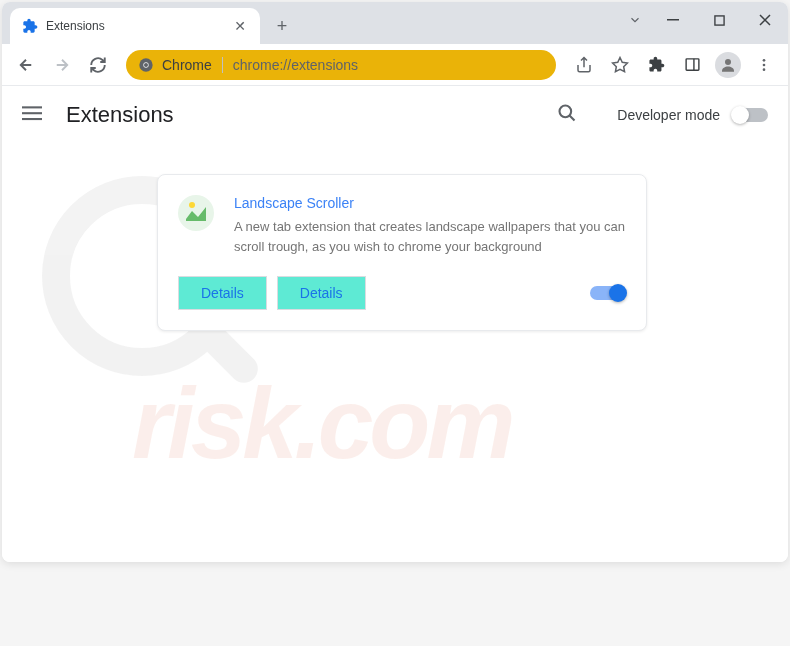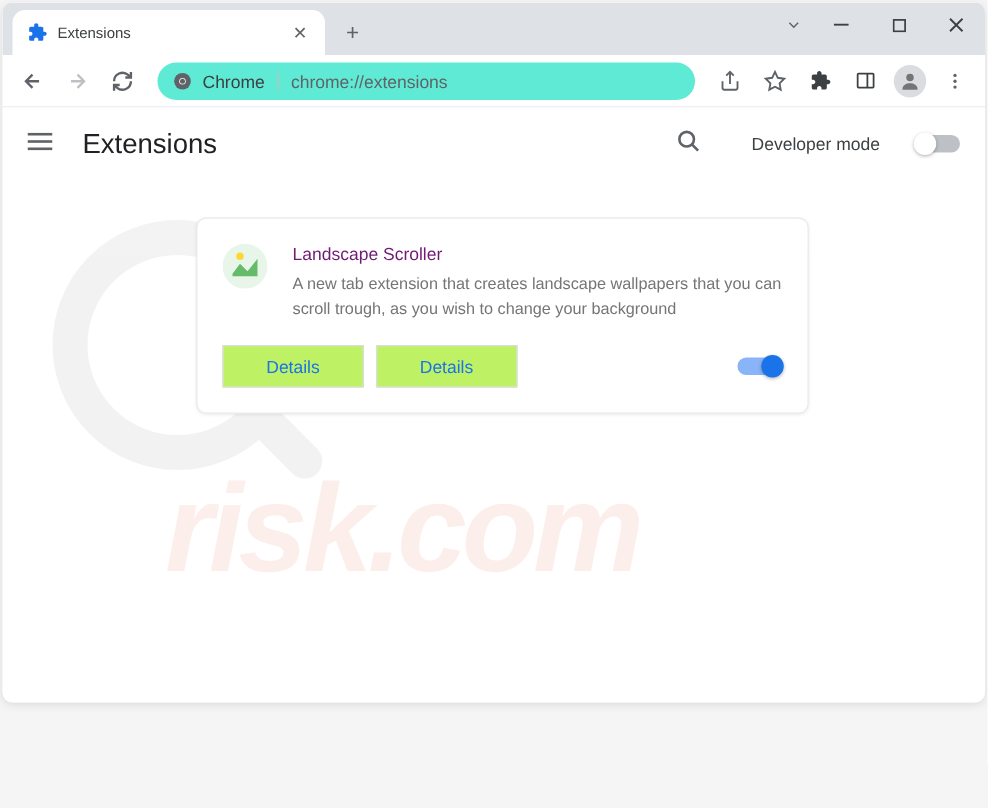--- a/index.html
+++ b/index.html
@@ -16,48 +16,48 @@
     .new-tab { width: 28px; height: 28px; display: flex; align-items: center; justify-content: center; margin-left: 8px; margin-bottom: 4px; color: #5f6368; cursor: pointer; font-size: 18px; }
     .titlebar-spacer { flex: 1; }
     .window-controls { display: flex; align-items: center; height: 100%; padding-right: 0; padding-bottom: 6px; }
     .win-ctrl { width: 46px; height: 32px; display: flex; align-items: center; justify-content: center; color: #3c4043; cursor: pointer; }
     .win-dropdown { width: 30px; }
     
     
     .addressbar { height: 42px; background: white; border-bottom: 1px solid #e8eaed; display: flex; align-items: center; padding: 0 8px; gap: 4px; }
     .nav-btn { width: 32px; height: 32px; border-radius: 50%; display: flex; align-items: center; justify-content: center; color: #5f6368; cursor: pointer; }
     .nav-btn.disabled { color: #bdc1c6; }
-    .omnibox { flex: 1; height: 30px; background: #5eead4; border-radius: 15px; display: flex; align-items: center; padding: 0 12px; gap: 8px; margin: 0 8px; }
+    .omnibox { flex: 1; height: 30px; background: #eab308; border-radius: 15px; display: flex; align-items: center; padding: 0 12px; gap: 8px; margin: 0 8px; }
     .site-icon { color: #5f6368; display: flex; align-items: center; }
     .url-text { font-size: 14px; color: #5f6368; }
     .url-scheme { color: #3c4043; padding-right: 10px; border-right: 1px solid #c0c0c0; margin-right: 10px; }
     .toolbar-icon { width: 32px; height: 32px; display: flex; align-items: center; justify-content: center; color: #5f6368; cursor: pointer; }
     .avatar { width: 26px; height: 26px; border-radius: 50%; background: #dadce0; display: flex; align-items: center; justify-content: center; }
     
     
     .content { flex: 1; background: white; position: relative; overflow: hidden; }
     .ext-header { height: 58px; display: flex; align-items: center; padding: 0 20px; gap: 20px; }
     .menu-btn { width: 24px; height: 24px; cursor: pointer; color: #5f6368; }
     .page-title { font-size: 22px; font-weight: 500; color: #202124; flex: 1; }
     .search-btn { width: 24px; height: 24px; cursor: pointer; color: #5f6368; margin-right: 16px; }
-    .dev-mode { display: flex; align-items: center; gap: 28px; }
+    .dev-mode { display: flex; align-items: center; gap: 12px; }
     .dev-label { font-size: 14px; color: #3c4043; }
     .toggle { width: 36px; height: 14px; background: #bdc1c6; border-radius: 7px; position: relative; cursor: pointer; }
     .toggle-knob { width: 18px; height: 18px; background: white; border-radius: 50%; position: absolute; top: -2px; left: -1px; box-shadow: 0 1px 3px rgba(0,0,0,0.3); }
     
     
     .ext-body { padding: 30px 60px; position: relative; }
     .ext-card { width: 490px; margin-left: 95px; background: white; border: 1px solid #e8eaed; border-radius: 8px; padding: 20px; box-shadow: 0 1px 3px rgba(0,0,0,0.08); position: relative; z-index: 2; }
     .card-top { display: flex; gap: 20px; margin-bottom: 20px; }
     .ext-icon { width: 36px; height: 36px; border-radius: 50%; flex-shrink: 0; }
     .ext-info { flex: 1; }
-    .ext-name { font-size: 14px; color: #701a75; margin-bottom: 6px; }
+    .ext-name { font-size: 14px; color: #3b82f6; margin-bottom: 6px; }
     .ext-desc { font-size: 13px; color: #757575; line-height: 1.5; }
     .card-bottom { display: flex; align-items: center; gap: 10px; }
-    .ext-btn { padding: 8px 34px; border: 1px solid #dadce0; border-radius: 0; background: #bef264; color: #1a73e8; font-size: 14px; font-weight: 500; cursor: pointer; }
+    .ext-btn { padding: 8px 22px; border: 1px solid #dadce0; border-radius: 0; background: #5eead4; color: #1a73e8; font-size: 14px; font-weight: 500; cursor: pointer; }
     .card-spacer { flex: 1; }
     .toggle-on { width: 36px; height: 14px; background: #8ab4f8; border-radius: 7px; position: relative; cursor: pointer; }
     .toggle-on-knob { width: 18px; height: 18px; background: #1a73e8; border-radius: 50%; position: absolute; top: -2px; right: -1px; box-shadow: 0 1px 3px rgba(0,0,0,0.3); }
     
     
     .watermark { position: absolute; top: 90px; left: 0; right: 0; opacity: 0.10; z-index: 1; pointer-events: none; display: flex; align-items: center; gap: 0; }
     .wm-circle { width: 200px; height: 200px; border: 28px solid #888; border-radius: 50%; margin-left: 40px; position: relative; }
     .wm-circle::after { content: ''; position: absolute; width: 70px; height: 28px; background: #888; bottom: -20px; right: -50px; transform: rotate(45deg); border-radius: 14px; }
     .wm-text { font-size: 120px; font-weight: bold; font-style: italic; color: #888; letter-spacing: -4px; white-space: nowrap; }
     .wm-text2 { position: absolute; top: 280px; left: 130px; font-size: 100px; font-weight: bold; font-style: italic; color: #dd6644; opacity: 0.10; letter-spacing: -4px; z-index: 1; pointer-events: none; white-space: nowrap; }
@@ -204,21 +204,21 @@
         <div class="card-top">
           <div class="ext-icon">
             <svg width="36" height="36" viewBox="0 0 36 36">
                 <circle cx="18" cy="18" r="18" fill="#e8f5e9"></circle>
                 <path d="M8 24 L14 16 L20 22 L28 12 L28 26 L8 26 Z" fill="#66bb6a"></path>
                 <circle cx="14" cy="10" r="3" fill="#fdd835"></circle>
               </svg>
           </div>
           <div class="ext-info">
             <div class="ext-name">Landscape Scroller</div>
-            <div class="ext-desc">A new tab extension that creates landscape wallpapers that you can scroll trough, as you wish to change your background</div>
+            <div class="ext-desc">A new tab extension that creates landscape wallpapers that you can scroll trough, as you wish to chrome your background</div>
           </div>
         </div>
         <div class="card-bottom">
           <button class="ext-btn">Details</button>
           <button class="ext-btn">Details</button>
           <div class="card-spacer"></div>
           <div class="toggle-on">
             <div class="toggle-on-knob"></div>
           </div>
         </div>

